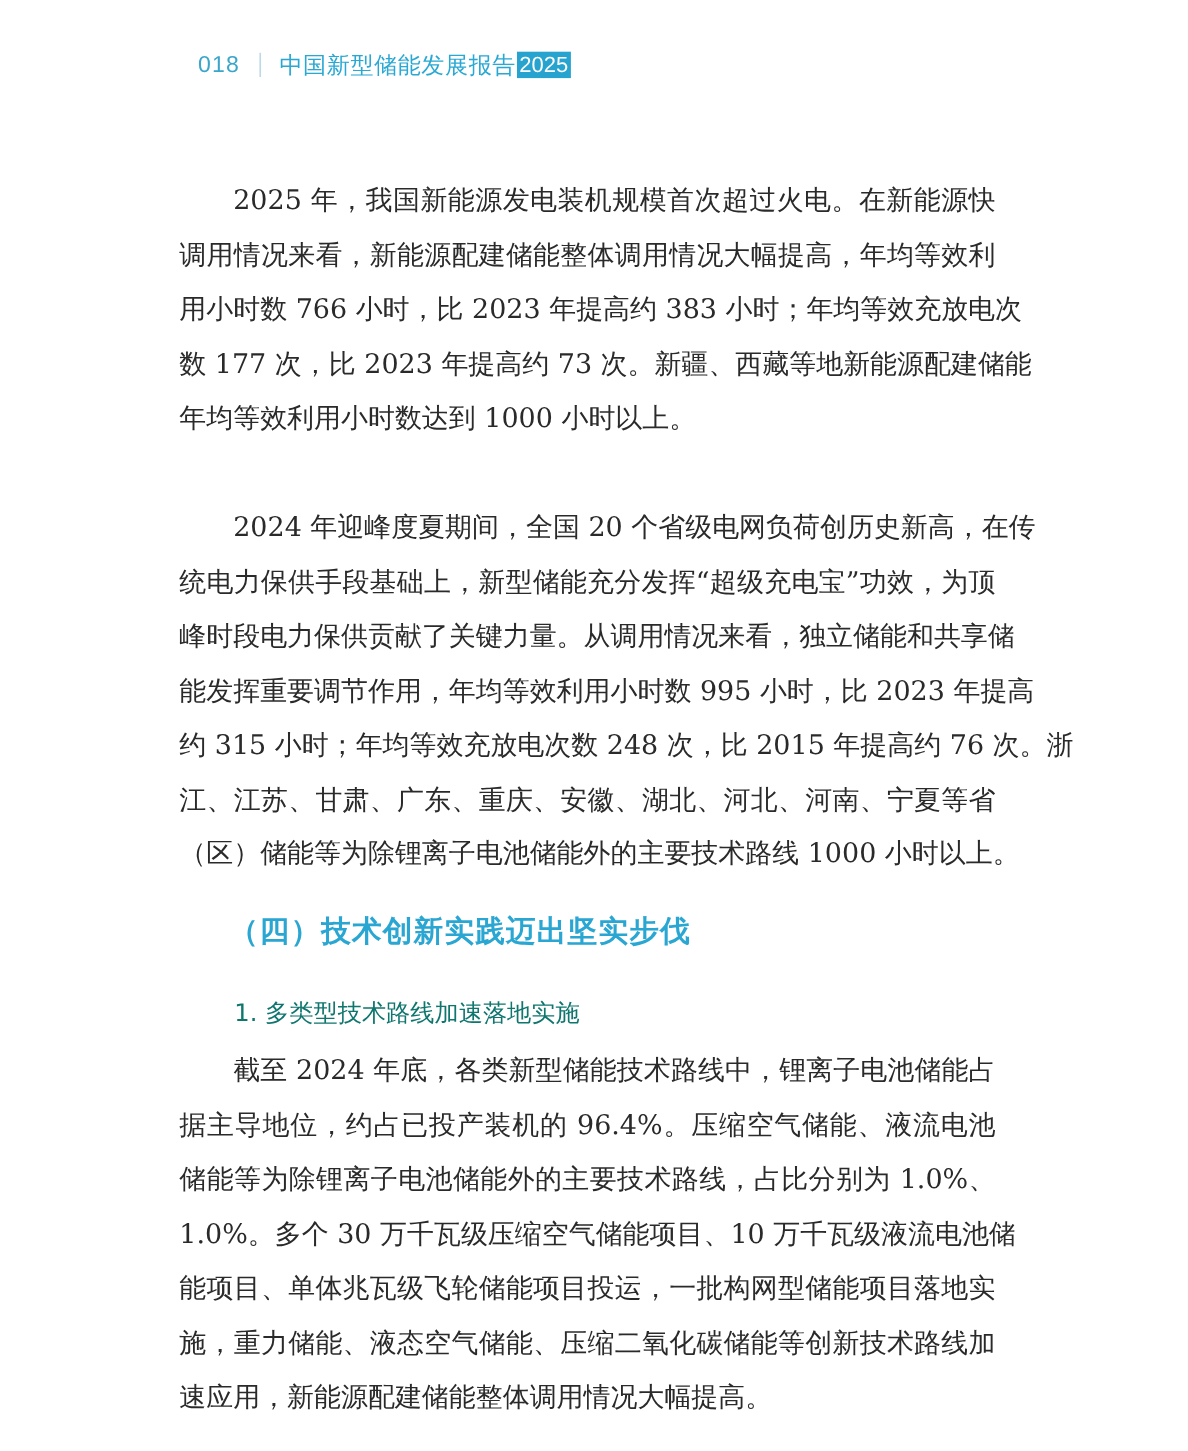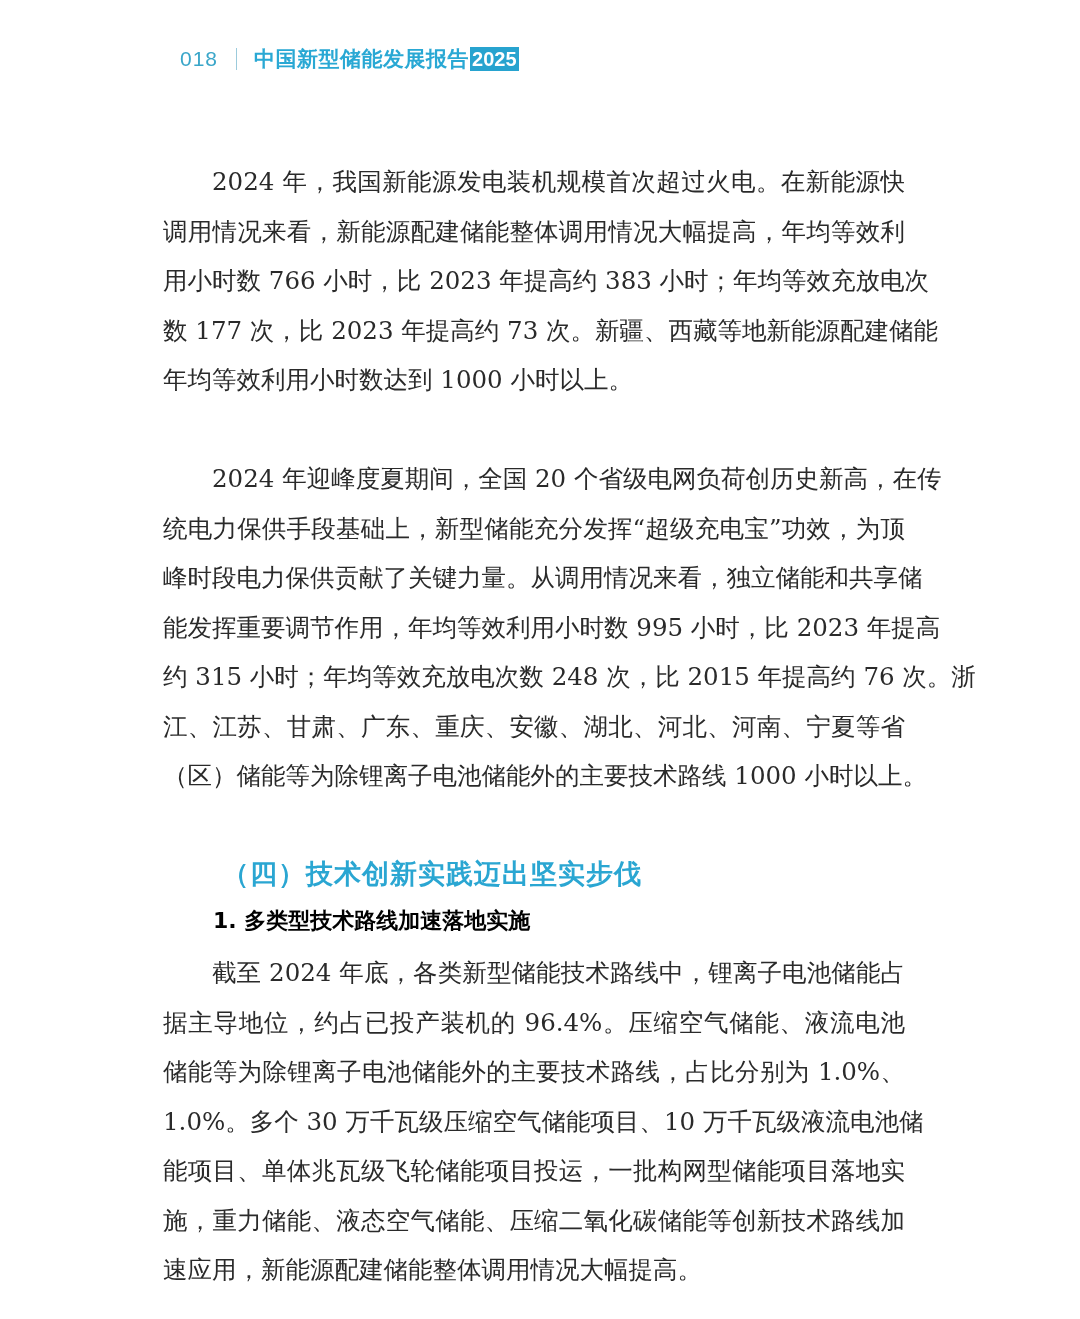--- a/index.html
+++ b/index.html
@@ -8,56 +8,56 @@
     font-family: "DejaVu Serif", "Liberation Serif", serif;
     color: #2a2a2a;
   }
   .header {
     position: absolute; left: 180px; top: 44px; height: 30px;
     display: flex; align-items: center;
     font-family: "Liberation Sans", "DejaVu Sans", sans-serif;
   }
   .page-num { font-size: 21px; color: #3aa6c9; letter-spacing: 1px; }
   .sep { width: 1px; height: 22px; background: #9ccbdc; margin: 0 17px 0 18px; }
-  .run-title { font-size: 21px; font-weight: bold; color: #29a8d4; letter-spacing: 0.5px; }
+  .run-title { font-size: 21px; font-weight: normal; color: #29a8d4; letter-spacing: 0.5px; }
   .year-box {
-    display: inline-block; background: #27a3cf; color: #ffffff; font-weight: bold;
+    display: inline-block; background: #27a3cf; color: #ffffff; font-weight: normal;
     font-size: 20px; padding: 0 2px; margin-left: 1px; line-height: 24px;
   }
   .body-block { position: absolute; left: 163px; width: 742px; }
   .line {
     height: 49.5px; line-height: 49.5px; font-size: 24.5px;
     white-space: nowrap; text-align: justify; text-align-last: justify;
     display: block;
   }
   .line.last { text-align-last: left; }
   .line.indent { padding-left: 49px; }
   .h2 {
-    position: absolute; left: 222px; top: 828px;
+    position: absolute; left: 208px; top: 828px;
     font-family: "DejaVu Sans", "Liberation Sans", sans-serif;
-    font-weight: bold; font-size: 27px; color: #2aa6d2; letter-spacing: 1px; margin-top: 28px;
+    font-weight: bold; font-size: 27px; color: #2aa6d2; letter-spacing: 1px;
   }
   .h3 {
     position: absolute; left: 213px; top: 906px;
     font-family: "DejaVu Sans", "Liberation Sans", sans-serif;
-    font-size: 22px; color: #000000; font-weight: bold;
+    font-size: 22px; color: #0f766e; font-weight: normal;
   }
 </style>
 </head>
 <body>
 
 <div class="header">
   <span class="page-num">018</span>
   <span class="sep"></span>
   <span class="run-title">中国新型储能发展报告</span>
   <span class="year-box">2025</span>
 </div>
 
 <div class="body-block" style="top:157px;">
-  <span class="line indent">2024 年，我国新能源发电装机规模首次超过火电。在新能源快</span>
+  <span class="line indent">2025 年，我国新能源发电装机规模首次超过火电。在新能源快</span>
   <span class="line">调用情况来看，新能源配建储能整体调用情况大幅提高，年均等效利</span>
   <span class="line">用小时数 766 小时，比 2023 年提高约 383 小时；年均等效充放电次</span>
   <span class="line">数 177 次，比 2023 年提高约 73 次。新疆、西藏等地新能源配建储能</span>
   <span class="line last">年均等效利用小时数达到 1000 小时以上。</span>
 </div>
 
 <div class="body-block" style="top:454px;">
   <span class="line indent">2024 年迎峰度夏期间，全国 20 个省级电网负荷创历史新高，在传</span>
   <span class="line">统电力保供手段基础上，新型储能充分发挥“超级充电宝”功效，为顶</span>
   <span class="line">峰时段电力保供贡献了关键力量。从调用情况来看，独立储能和共享储</span>

